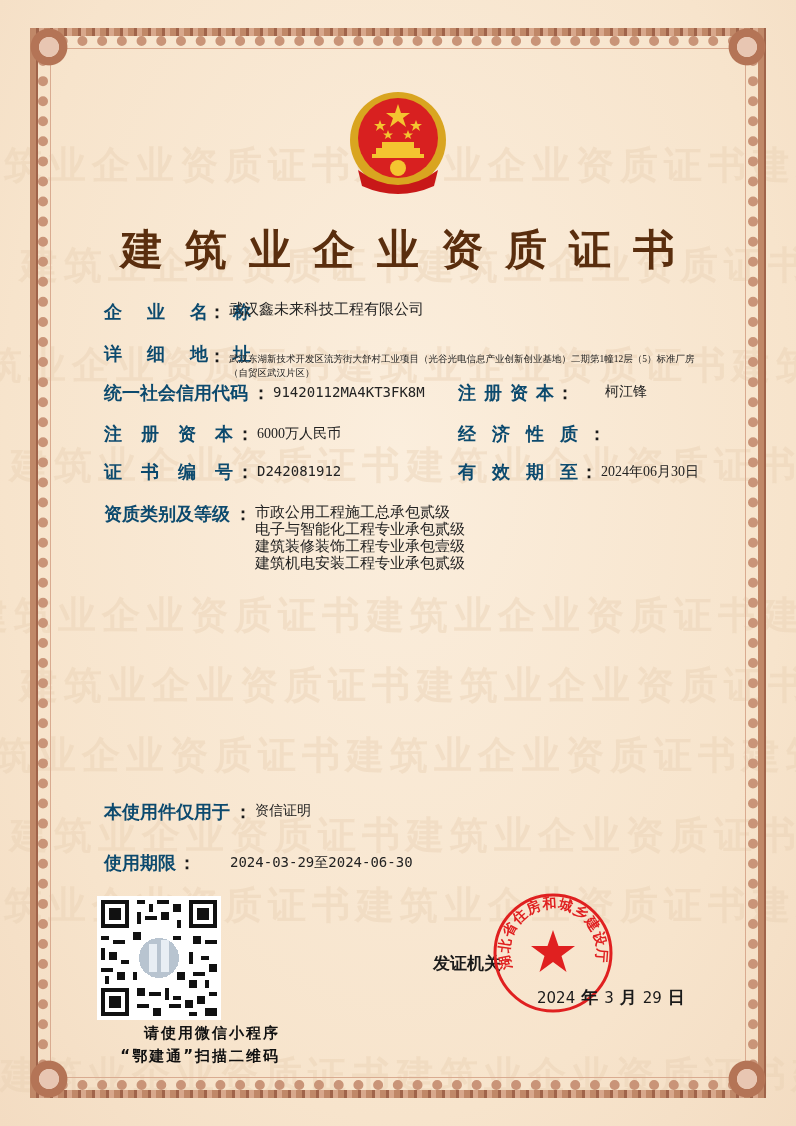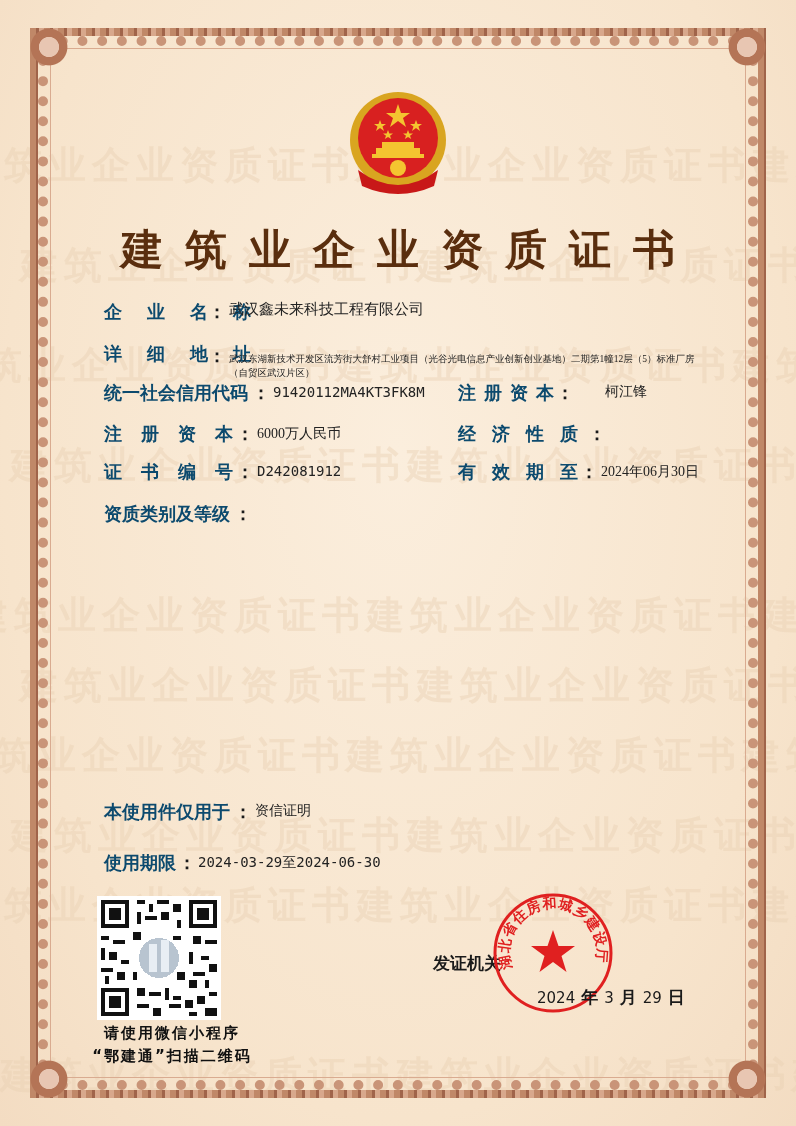--- a/index.html
+++ b/index.html
@@ -54,21 +54,21 @@
   .colon { font-size:18px; font-weight:bold; margin:0 3px 0 4px; }
   .value { font-size:14px; color:#222; white-space:nowrap; font-family:"DejaVu Sans Mono","Liberation Mono",monospace; }
   .value.cn { font-family:Liberation Serif, serif; font-size:14px; }
   .value.small { font-size:9.5px; line-height:14px; white-space:normal; width:470px;margin-top:16px; }
   .quals div { font-size:15px; line-height:17px; color:#222; }
   .qr {
     position:absolute; left:97px; top:896px; width:124px; height:124px;
     background:#fff;
   }
   .qr-caption {
-    position:absolute; left:64px; width:216px; text-align:center;
+    position:absolute; left:64px; width:216px; text-align:right;
     font-size:15px; font-weight:bold; color:#111; letter-spacing:2px;
   }
   .seal {
     position:absolute; left:490px; top:890px; width:126px; height:126px;
   }
   .issuer { position:absolute; left:433px; top:952px; font-size:17px; font-weight:bold; }
   .date { position:absolute; left:537px; top:986px; font-size:15px; display:flex; align-items:baseline; gap:6px; }
   .date b { font-size:17px; }
 </style>
 </head>
@@ -161,32 +161,38 @@
 
 <div class="row" style="left:458px;top:460px;">
   <span class="label" style="letter-spacing:16px;">有效期至</span>
   <span class="colon" style="margin-left:-14px;">：</span>
   <span class="value cn" style="padding-top:3px;">2024年06月30日</span>
 </div>
 
 <div class="row" style="left:104px;top:502px;">
   <span class="label">资质类别及等级</span>
   <span class="colon">：</span>
+  <div class="quals" style="padding-top:2px;">
+    <div>市政公用工程施工总承包贰级</div>
+    <div>电子与智能化工程专业承包贰级</div>
+    <div>建筑装修装饰工程专业承包壹级</div>
+    <div>建筑机电安装工程专业承包贰级</div>
+  </div>
 </div>
 
 <div class="row" style="left:104px;top:800px;">
   <span class="label">本使用件仅用于</span>
   <span class="colon">：</span>
   <span class="value cn" style="padding-top:2px;">资信证明</span>
 </div>
 
 <div class="row" style="left:104px;top:851px;">
   <span class="label">使用期限</span>
   <span class="colon" style="margin:0 2px;">：</span>
-  <span class="value" style="padding-top:3px;">2024-03-29至2024-06-30</span>
+  <span class="value" style="padding-top:3px;margin-left:32px;">2024-03-29至2024-06-30</span>
 </div>
 
 <svg class="qr" viewBox="0 0 31 31" shape-rendering="crispEdges">
   <rect width="31" height="31" fill="#fff"></rect>
   <g fill="#111">
     <rect x="1" y="1" width="7" height="7"></rect>
       <rect x="2" y="2" width="5" height="5" fill="#fff"></rect>
       <rect x="3" y="3" width="3" height="3"></rect>
     <rect x="23" y="1" width="7" height="7"></rect>
       <rect x="24" y="2" width="5" height="5" fill="#fff"></rect>

